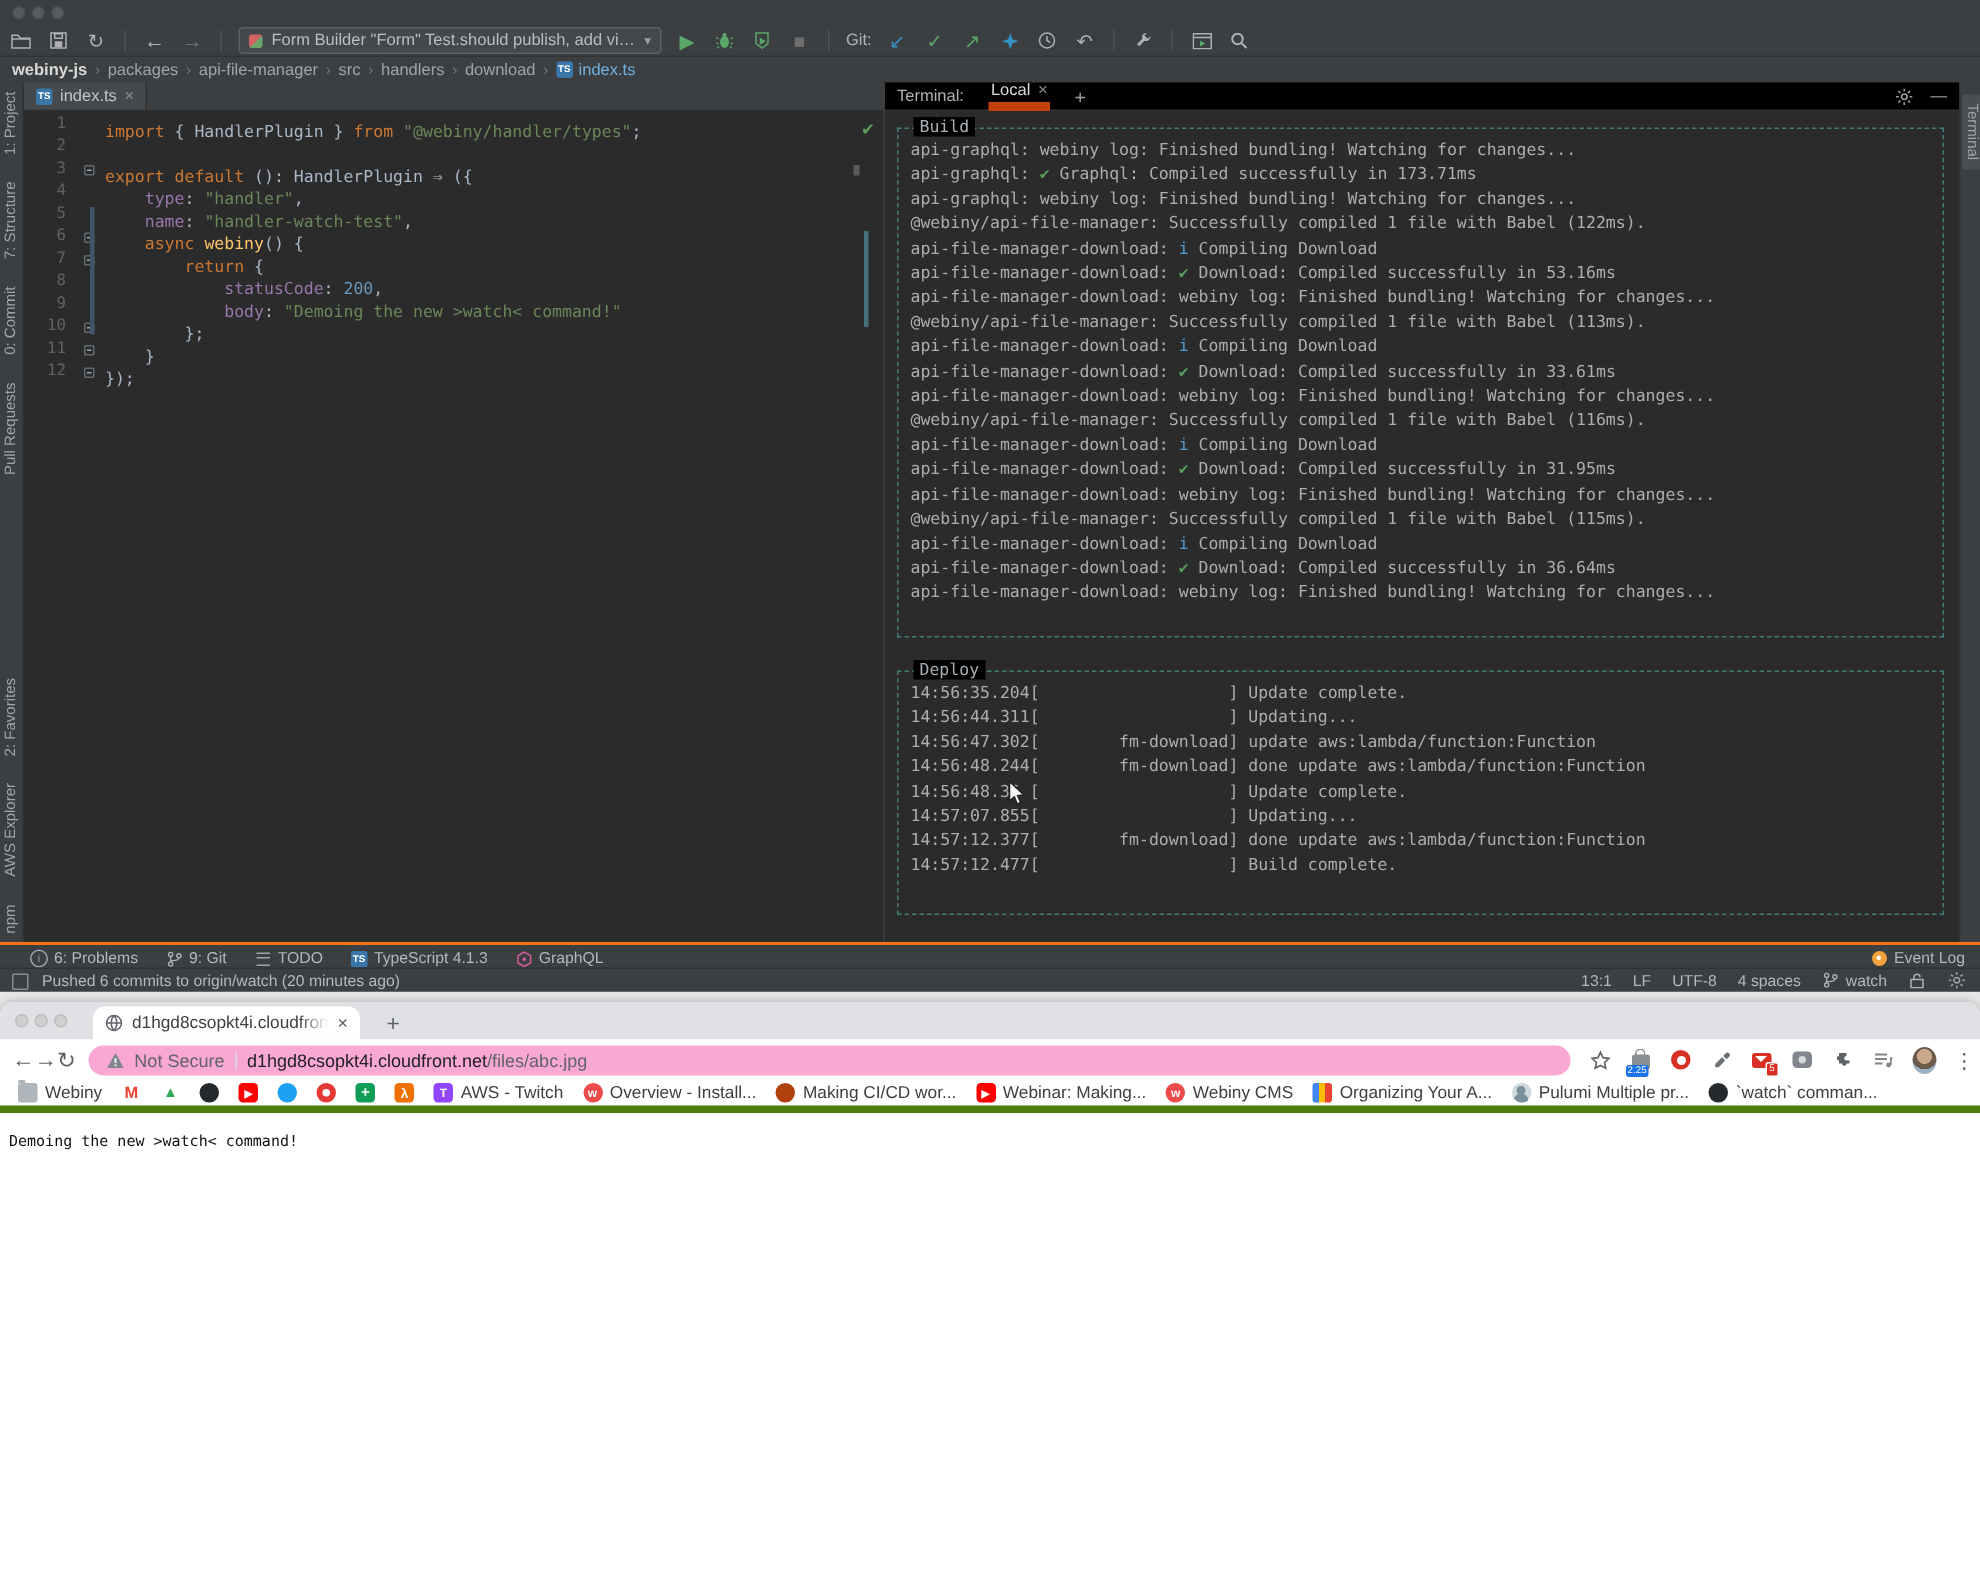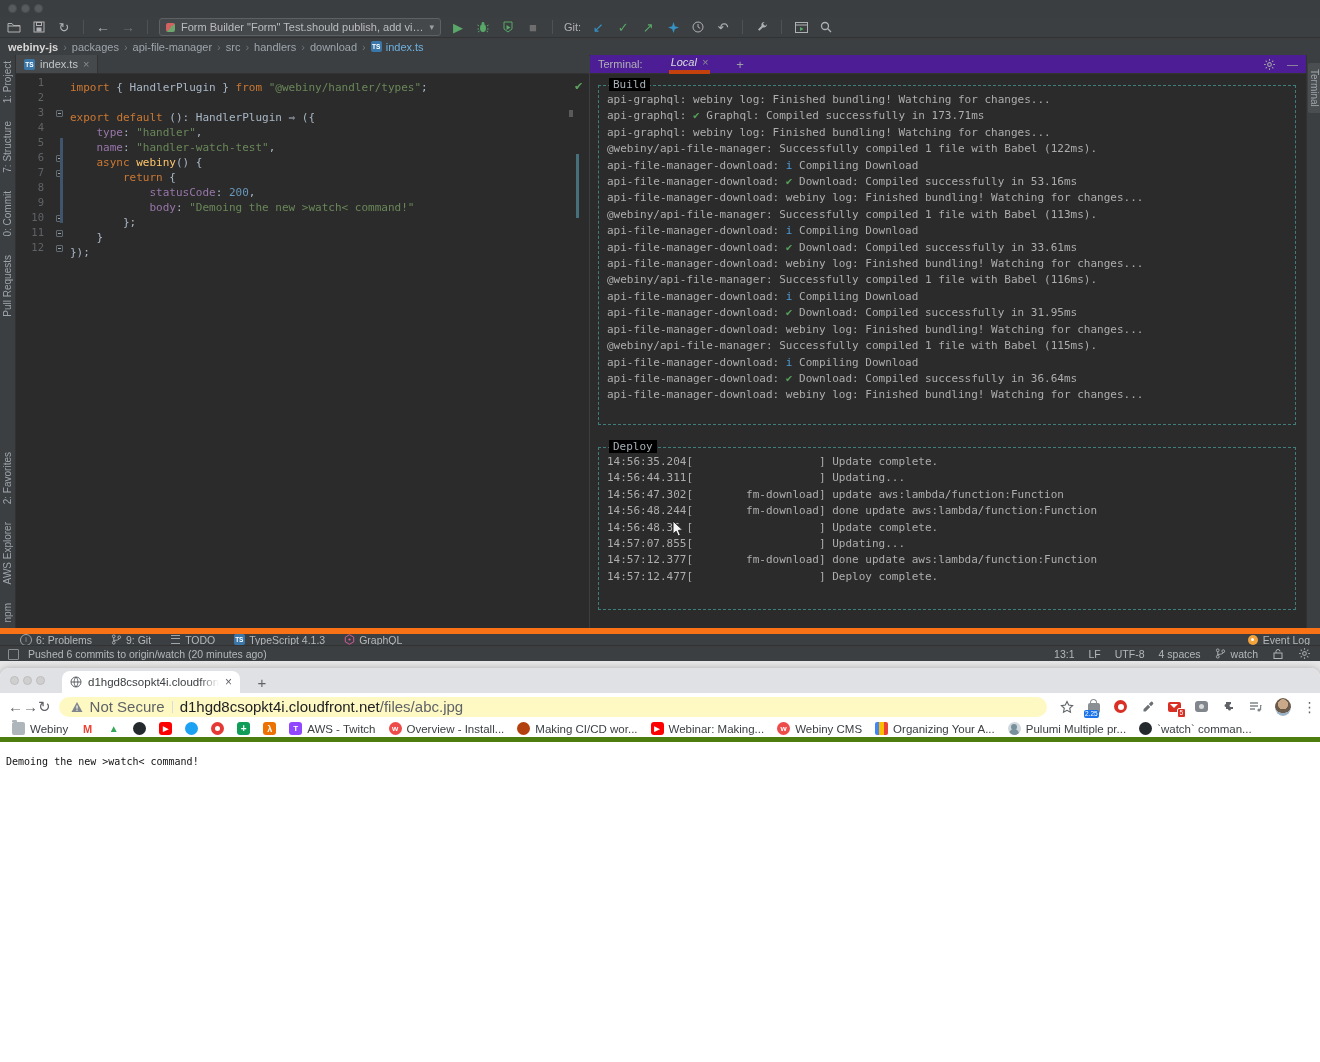--- a/index.html
+++ b/index.html
@@ -27,22 +27,22 @@
   
   .stripe-left{position:absolute;left:0;top:55px;width:16px;height:573px;background:#3c3f41;border-right:1px solid #323232;display:flex;flex-direction:column;justify-content:space-between;align-items:center;padding:6px 0;box-sizing:border-box;}
   .stripe-grp{display:flex;flex-direction:column;gap:18px;align-items:center;}
   .stripe-btn{writing-mode:vertical-rl;transform:rotate(180deg);font-size:10px;color:#9da5ad;white-space:nowrap;cursor:default;}
   .stripe-right{position:absolute;left:1306px;top:55px;width:14px;height:573px;background:#3c3f41;border-left:1px solid #323232;}
   .stripe-btn-r{writing-mode:vertical-rl;font-size:10px;color:#9da5ad;white-space:nowrap;margin:8px 0 0 1px;background:#4b4e50;padding:6px 1px;border-radius:2px;}
   
   .editor-tabs{position:absolute;left:16px;top:55px;width:573px;height:19px;background:#3c3f41;border-bottom:1px solid #323232;display:flex;align-items:flex-end;box-sizing:border-box;}
   .etab{display:flex;align-items:center;gap:5px;height:18px;padding:0 8px;background:#45494b;border-right:1px solid #323232;font-size:11px;color:#c3c6c8;}
   .etab .x{color:#8a8d8f;font-size:11px;}
-  .term-header{position:absolute;left:590px;top:55px;width:716px;height:19px;background:#4c1d95;border-bottom:1px solid #323232;display:flex;align-items:center;font-size:11px;box-sizing:border-box;padding:0 8px;gap:26px;}
-  .term-tab{color:#dadcde;border-bottom:4px solid #c2410c;padding:1px 2px 2px 2px;display:inline-flex;gap:5px;align-items:flex-end;font-style:italic;}
+  .term-header{position:absolute;left:590px;top:55px;width:716px;height:19px;background:#000000;border-bottom:1px solid #323232;display:flex;align-items:center;font-size:11px;box-sizing:border-box;padding:0 8px;gap:16px;}
+  .term-tab{color:#dadcde;border-bottom:7px solid #c2410c;padding:1px 2px 2px 2px;display:inline-flex;gap:5px;align-items:flex-end;}
   .term-tab .x{color:#8a8d8f}
   .th-right{margin-left:auto;display:flex;gap:10px;align-items:center;}
   .editor{position:absolute;left:16px;top:74px;width:573px;height:554px;background:#2b2b2b;overflow:hidden;padding-top:2px;box-sizing:border-box;}
   .cl{display:flex;height:15px;line-height:15px;white-space:pre;}
   .ln{width:28px;text-align:right;padding-right:8px;flex:0 0 auto;color:#606366;font:10.5px "DejaVu Sans Mono",monospace;}
   .fold{width:14px;flex:0 0 auto;display:flex;align-items:center;justify-content:center;}
   .fm{width:7px;height:7px;border:1px solid #5f6a71;border-radius:1px;position:relative;box-sizing:border-box;}
   .fm::after{content:"";position:absolute;left:1px;right:1px;top:2px;border-top:1px solid #9aa5ad;}
   .ct{margin:4px;font:11px/15px "DejaVu Sans Mono",monospace;color:#a9b7c6;}
   .tk{color:#cc7832}.tsg{color:#6a8759}.tn{color:#6897bb}.tp{color:#9876aa}.tf{color:#ffc66b}.txx{color:#a9b7c6}
@@ -52,21 +52,21 @@
   .ed-scroll{position:absolute;left:560px;top:80px;width:3px;height:64px;background:#45707c;}
   
   .terminal{position:absolute;left:590px;top:74px;width:716px;height:554px;background:#2b2b2b;}
   .tbox{position:absolute;left:8px;border:1px dashed #3f7e7a;box-sizing:border-box;padding:6px 8px 0 8px;}
   .tbox-title{position:absolute;top:-8px;left:10px;background:#000000;padding:0 4px;font:11px "DejaVu Sans Mono",monospace;color:#a8b0b6;}
   .tbox.build{top:11px;width:698px;height:340px;}
   .tbox.deploy{top:373px;width:698px;height:163px;}
   .tl-line{margin:0;font:11px/16.4px "DejaVu Sans Mono",monospace;color:#adadad;white-space:pre;}
   .lg-i{color:#4f9bd6}.lg-g{color:#55a05a}
   
-  .bottombar{position:absolute;left:0;top:628px;right:0;height:17px;background:#3c3f41;border-top:6px solid #f97316;display:flex;align-items:center;font-size:10.5px;color:#b5b8ba;padding:0 10px 0 20px;gap:18px;box-sizing:border-box;}
+  .bottombar{position:absolute;left:0;top:628px;right:0;height:17px;background:#3c3f41;border-top:2px solid #f97316;display:flex;align-items:flex-end;font-size:10.5px;color:#b5b8ba;padding:0 10px 0 20px;gap:18px;box-sizing:border-box;}
   .bb-item{display:inline-flex;align-items:center;gap:4px;}
   .bb-right{margin-left:auto;display:inline-flex;align-items:center;gap:5px;}
   .statusbar{position:absolute;left:0;top:645px;right:0;height:16px;background:#3c3f41;border-top:1px solid #323232;display:flex;align-items:center;font-size:10.5px;color:#b5b8ba;padding:0 10px;gap:14px;box-sizing:border-box;}
   .sb-msg{margin-left:18px;}
   .sb-right{margin-left:auto;display:inline-flex;align-items:center;gap:14px;}
   .sb-corner{position:absolute;left:8px;top:3px;width:9px;height:9px;border:1px solid #8a8d8f;border-radius:1px;}
   .mini-ic{display:inline-flex;align-items:center;justify-content:center;width:12px;height:12px;}
   .info-circ{width:10px;height:10px;border:1px solid #9da5ad;border-radius:50%;font-size:7px;display:inline-flex;align-items:center;justify-content:center;color:#9da5ad;}
   .todo-ic{display:inline-block;width:9px;height:7px;border-top:1.5px solid #9da5ad;border-bottom:1.5px solid #9da5ad;position:relative;}
   .todo-ic::after{content:"";position:absolute;left:0;right:0;top:2px;border-top:1.5px solid #9da5ad;}
@@ -76,21 +76,21 @@
   
   .chrome{position:absolute;left:0;top:668px;width:1320px;height:394px;background:#fff;border-radius:9px 9px 0 0;box-shadow:0 0 6px rgba(0,0,0,.25);}
   .cr-tabstrip{position:absolute;left:0;top:0;right:0;height:25px;background:#dfe1e5;border-radius:9px 9px 0 0;}
   .cr-tl{position:absolute;top:8px;width:9px;height:9px;border-radius:50%;background:#cfcfcf;border:1px solid #bdbdbd;box-sizing:border-box;}
   .cr-tab{position:absolute;left:62px;top:3px;width:178px;height:22px;background:#fff;border-radius:8px 8px 0 0;display:flex;align-items:center;gap:6px;padding:0 8px;box-sizing:border-box;font-size:11.5px;color:#3c4043;}
   .cr-tab .ttl{flex:1;white-space:nowrap;overflow:hidden;-webkit-mask-image:linear-gradient(90deg,#000 85%,transparent);mask-image:linear-gradient(90deg,#000 85%,transparent);}
   .cr-tab .x{color:#5f6368;font-size:12px;}
   .cr-newtab{position:absolute;left:252px;top:4px;width:20px;height:20px;display:flex;align-items:center;justify-content:center;color:#5f6368;font-size:15px;}
   .cr-toolbar{position:absolute;left:0;top:25px;right:0;height:27px;background:#fff;display:flex;align-items:center;padding:0 8px;box-sizing:border-box;}
   .nav-ic{width:22px;height:22px;display:flex;align-items:center;justify-content:center;color:#5f6368;font-size:15px;}
-  .omnibox{flex:0 0 auto;width:988px;height:20px;margin-left:8px;background:#fef9c3;border-radius:11px;display:flex;align-items:center;padding:0 12px;box-sizing:border-box;font-size:15px;color:#5f6368;gap:7px;}
+  .omnibox{flex:0 0 auto;width:988px;height:20px;margin-left:8px;background:#f9a8d4;border-radius:11px;display:flex;align-items:center;padding:0 12px;box-sizing:border-box;font-size:12px;color:#5f6368;gap:7px;}
   .omni-sep{width:1px;height:12px;background:#dadce0;}
   .omni-host{color:#202124;font-weight:500;}
   .omni-path{color:#5f6368;}
   .ext-row{display:flex;align-items:center;gap:11px;margin-left:12px;}
   .ext{position:relative;width:16px;height:16px;display:flex;align-items:center;justify-content:center;color:#5f6368;}
   .badge{position:absolute;left:-2px;bottom:-3px;background:#1a73e8;color:#fff;font-size:6.5px;padding:0 1.5px;border-radius:2px;line-height:8px;}
   .badge.red{left:auto;right:-3px;background:#d93025;border:1px solid #fff;}
   .ext .bag{width:12px;height:10px;background:#8a8f94;border-radius:2px;position:relative;margin-top:3px;}
   .ext .bag::before{content:"";position:absolute;left:2.5px;top:-4px;width:5px;height:5px;border:1.5px solid #8a8f94;border-bottom:none;border-radius:4px 4px 0 0;}
   .ext .reddisc{width:13px;height:13px;border-radius:50%;background:#d93025;position:relative;}
@@ -329,21 +329,21 @@
       <div class="tbox deploy">
         <span class="tbox-title">Deploy</span>
         <div id="deploy-lines">
             <pre class="tl-line">14:56:35.204[                   ] Update complete.</pre>
             <pre class="tl-line">14:56:44.311[                   ] Updating...</pre>
             <pre class="tl-line">14:56:47.302[        fm-download] update aws:lambda/function:Function</pre>
             <pre class="tl-line">14:56:48.244[        fm-download] done update aws:lambda/function:Function</pre>
             <pre class="tl-line">14:56:48.36 [                   ] Update complete.</pre>
             <pre class="tl-line">14:57:07.855[                   ] Updating...</pre>
             <pre class="tl-line">14:57:12.377[        fm-download] done update aws:lambda/function:Function</pre>
-            <pre class="tl-line">14:57:12.477[                   ] Deploy complete.</pre>
+            <pre class="tl-line">14:57:12.477[                   ] Build complete.</pre>
           </div>
       </div>
     </div>
 
     <div class="stripe-right">
       <div class="stripe-btn-r">Terminal</div>
     </div>
 
     <div class="bottombar">
       <span id="bottomItems" style="display:inline-flex;gap:18px;align-items:center;">

